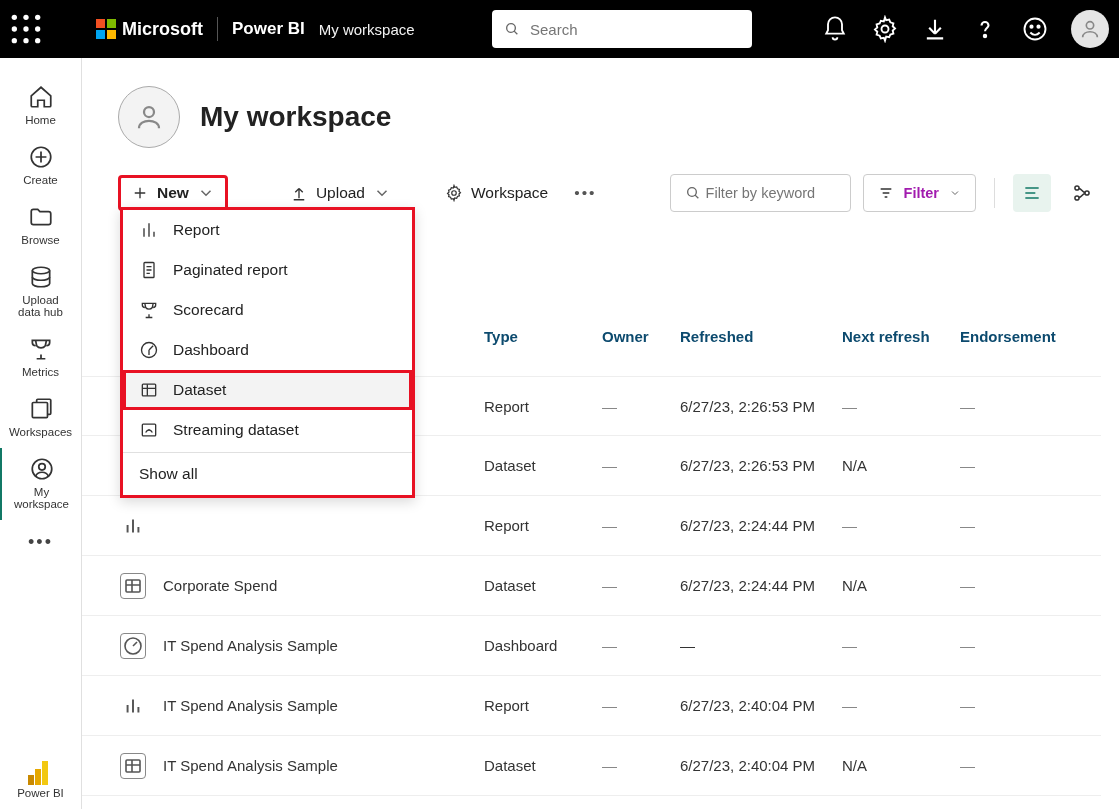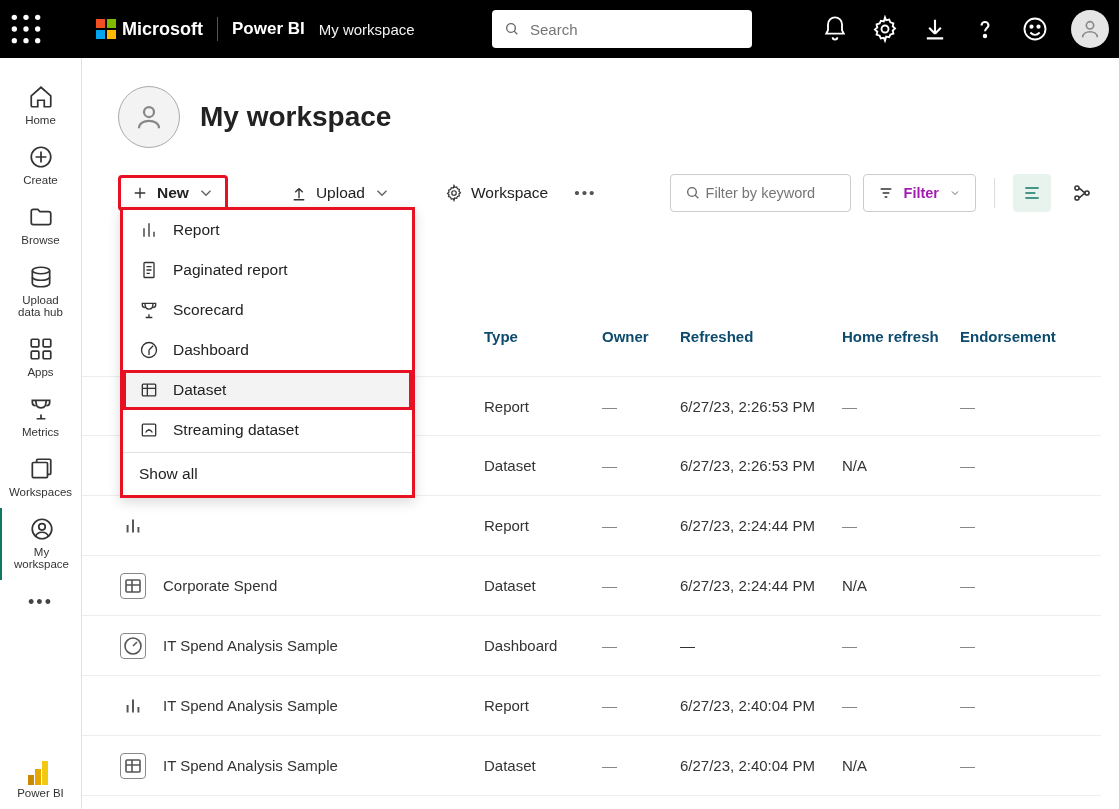--- a/index.html
+++ b/index.html
@@ -175,29 +175,20 @@
     <svg viewBox="0 0 24 24" fill="none" stroke="#333" stroke-width="1.6">
         <ellipse cx="12" cy="6" rx="8" ry="3"></ellipse>
         <path d="M4 6v12c0 1.7 3.6 3 8 3s8-1.3 8-3V6"></path>
         <path d="M4 12c0 1.7 3.6 3 8 3s8-1.3 8-3"></path>
       </svg>
     <span style="white-space:pre-line;text-align:center">Upload
 data hub</span>
   </div>
   <div class="nav-item">
     <svg viewBox="0 0 24 24" fill="none" stroke="#333" stroke-width="1.6">
-        <rect x="3" y="3" width="7" height="7" rx="1"></rect>
-        <rect x="14" y="3" width="7" height="7" rx="1"></rect>
-        <rect x="3" y="14" width="7" height="7" rx="1"></rect>
-        <rect x="14" y="14" width="7" height="7" rx="1"></rect>
-      </svg>
-    <span>Apps</span>
-  </div>
-  <div class="nav-item">
-    <svg viewBox="0 0 24 24" fill="none" stroke="#333" stroke-width="1.6">
         <path d="M8 21h8M12 17v4M7 4h10l-1 5a5 5 0 01-8 0zM7 4H4v2a3 3 0 003 3M17 4h3v2a3 3 0 01-3 3"></path>
       </svg>
     <span>Metrics</span>
   </div>
   <div class="nav-item">
     <svg viewBox="0 0 24 24" fill="none" stroke="#333" stroke-width="1.6">
         <rect x="4" y="6" width="14" height="14" rx="1"></rect>
         <path d="M8 6V4a1 1 0 011-1h11a1 1 0 011 1v12a1 1 0 01-1 1h-2"></path>
       </svg>
     <span>Workspaces</span>
@@ -298,21 +289,21 @@
       </div>
     </div>
   </div>
 
   <div class="table-wrap">
     <div class="thead">
       <div class="col-name"></div>
       <div class="col-type">Type</div>
       <div class="col-owner">Owner</div>
       <div class="col-refreshed">Refreshed</div>
-      <div class="col-next">Home refresh</div>
+      <div class="col-next">Next refresh</div>
       <div class="col-endorse">Endorsement</div>
     </div>
     <div class="tbody" id="tbody">
         <div class="row">
           <div class="cell-name">
             <span class="icon noborder">
               <svg viewBox="0 0 24 24" fill="none" stroke="#555" stroke-width="1.8">
                 <path d="M7 18V11M12 18V6M17 18v-5"></path>
               </svg>
             </span>

